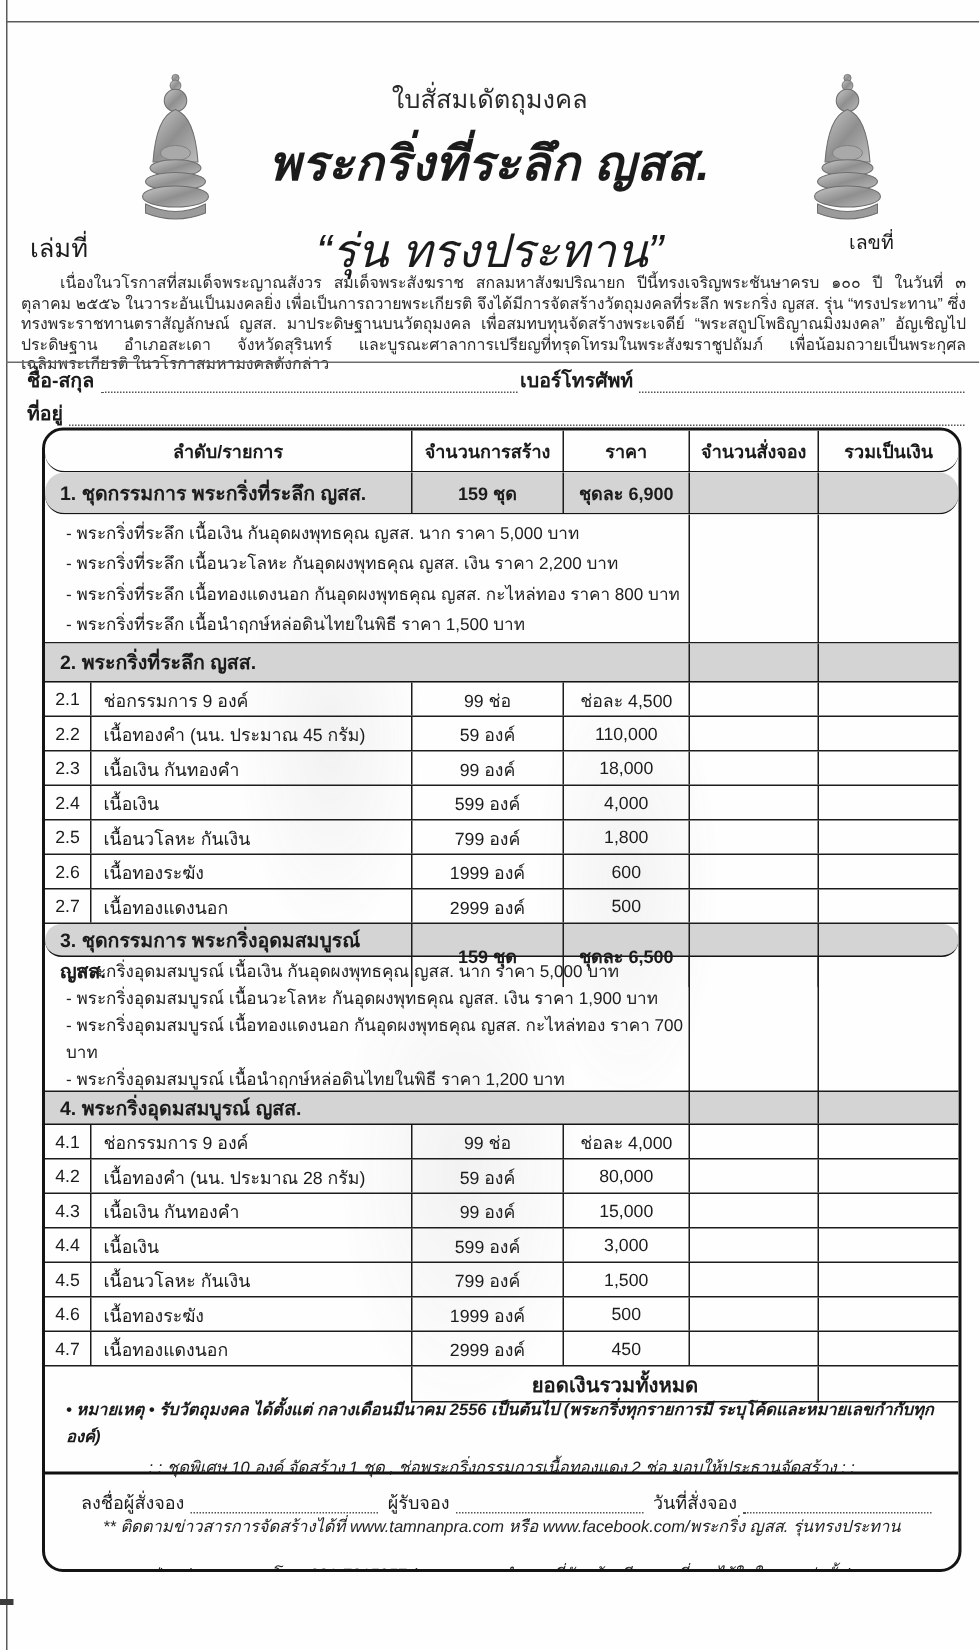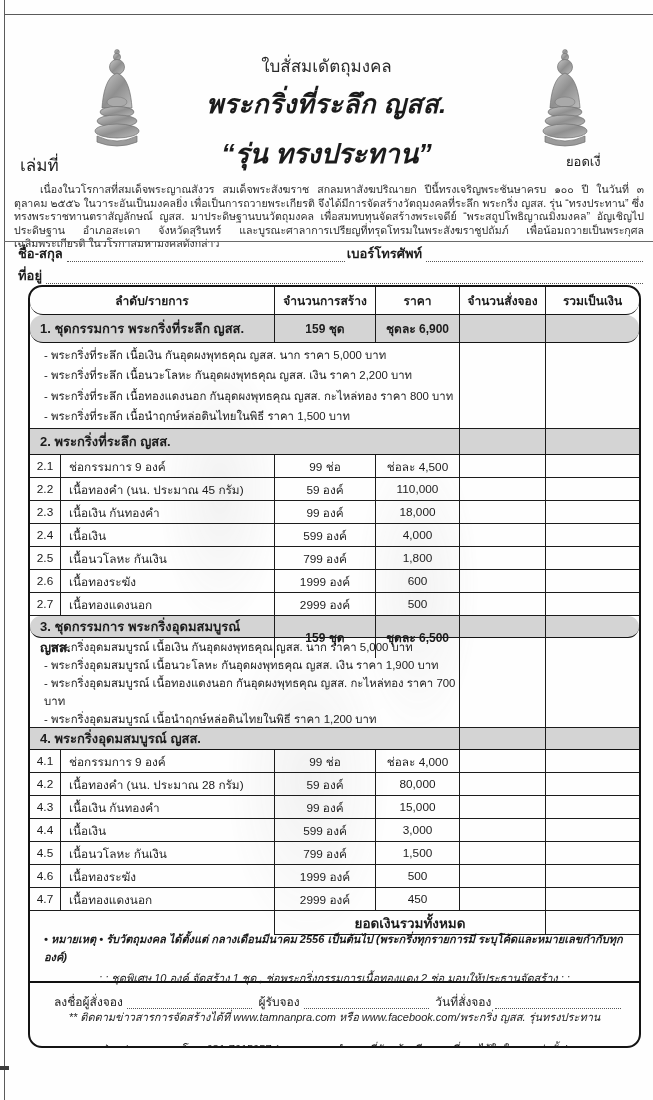--- a/index.html
+++ b/index.html
@@ -16,22 +16,22 @@
   
   .watermark{position:absolute;left:110px;top:300px;width:440px;height:640px;opacity:.07;filter:blur(1px);
     background:
       radial-gradient(90px 200px at 25% 30%, #5a5a5a 0%, transparent 70%),
       radial-gradient(90px 220px at 70% 45%, #6a6a6a 0%, transparent 70%),
       radial-gradient(120px 240px at 45% 75%, #5a5a5a 0%, transparent 70%);}
 
   
   .head{position:absolute;left:0;top:52px;width:653px;text-align:center;}
   .form-type{font-size:17px;color:#2a2a2a;}
-  .main-title{font-size:26px;font-weight:bold;font-style:italic;margin-top:4px;letter-spacing:.5px;}
-  .sub-title{font-size:27px;font-weight:bold;font-style:italic;margin-top:8px;}
+  .main-title{font-size:32px;font-weight:bold;font-style:italic;margin-top:4px;letter-spacing:.5px;}
+  .sub-title{font-size:31px;font-weight:normal;font-style:italic;margin-top:8px;}
   .vol-label{position:absolute;left:20px;top:151px;font-size:17px;}
   .num-label{position:absolute;left:566px;top:151px;font-size:13px;}
   .amulet{position:absolute;top:46px;width:50px;height:104px;}
   .amulet.l{left:92px;} .amulet.r{left:540px;}
 
   
   .intro{position:absolute;left:14px;top:183px;width:630px;
     font-size:10.6px;line-height:13.6px;text-align:justify;text-indent:26px;color:#2c2c2c;}
   .rule{position:absolute;left:4px;top:241px;right:0;height:1px;background:#6a6a6a;}
 
@@ -120,21 +120,21 @@
     <ellipse cx="25" cy="85" rx="22" ry="7" fill="url(#gm)" stroke="#6e6e6e" stroke-width=".7"></ellipse>
     <path d="M5 90 Q25 100 45 90 L45 96 Q25 104 5 96 Z" fill="#9b9b9b" stroke="#6e6e6e" stroke-width=".7"></path>
   </svg>
 
   <div class="head">
     <div class="form-type">ใบสั่สมเดัตถุมงคล</div>
     <div class="main-title">พระกริ่งที่ระลึก ญสส.</div>
     <div class="sub-title">“รุ่น ทรงประทาน”</div>
   </div>
   <div class="vol-label">เล่มที่</div>
-  <div class="num-label">ยอดเงี่</div>
+  <div class="num-label">เลขที่</div>
 
   <div class="intro">เนื่องในวโรกาสที่สมเด็จพระญาณสังวร สมเด็จพระสังฆราช สกลมหาสังฆปริณายก ปีนี้ทรงเจริญพระชันษาครบ ๑๐๐ ปี ในวันที่ ๓ ตุลาคม ๒๕๕๖ ในวาระอันเป็นมงคลยิ่ง เพื่อเป็นการถวายพระเกียรติ จึงได้มีการจัดสร้างวัตถุมงคลที่ระลึก พระกริ่ง ญสส. รุ่น “ทรงประทาน” ซึ่งทรงพระราชทานตราสัญลักษณ์ ญสส. มาประดิษฐานบนวัตถุมงคล เพื่อสมทบทุนจัดสร้างพระเจดีย์ “พระสถูปโพธิญาณมิ่งมงคล” อัญเชิญไปประดิษฐาน อำเภอสะเดา จังหวัดสุรินทร์ และบูรณะศาลาการเปรียญที่ทรุดโทรมในพระสังฆราชูปถัมภ์ เพื่อน้อมถวายเป็นพระกุศลเฉลิมพระเกียรติ ในวโรกาสมหามงคลดังกล่าว</div>
   <div class="rule"></div>
 
   <div class="frow r1">
     <span class="lbl">ชื่อ-สกุล</span>
     <span class="dots"></span>
     <span class="lbl">เบอร์โทรศัพท์</span>
     <span class="dots p"></span>
   </div>

